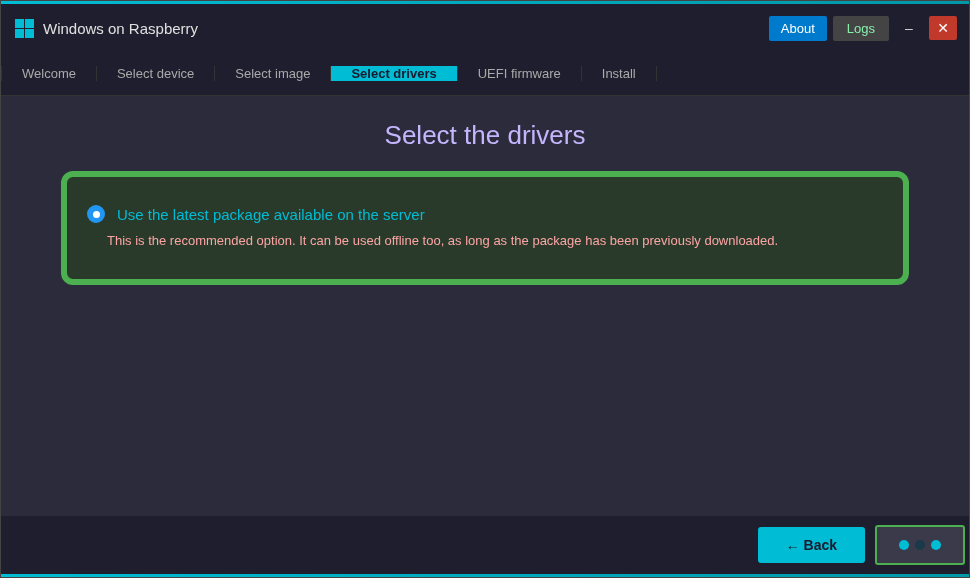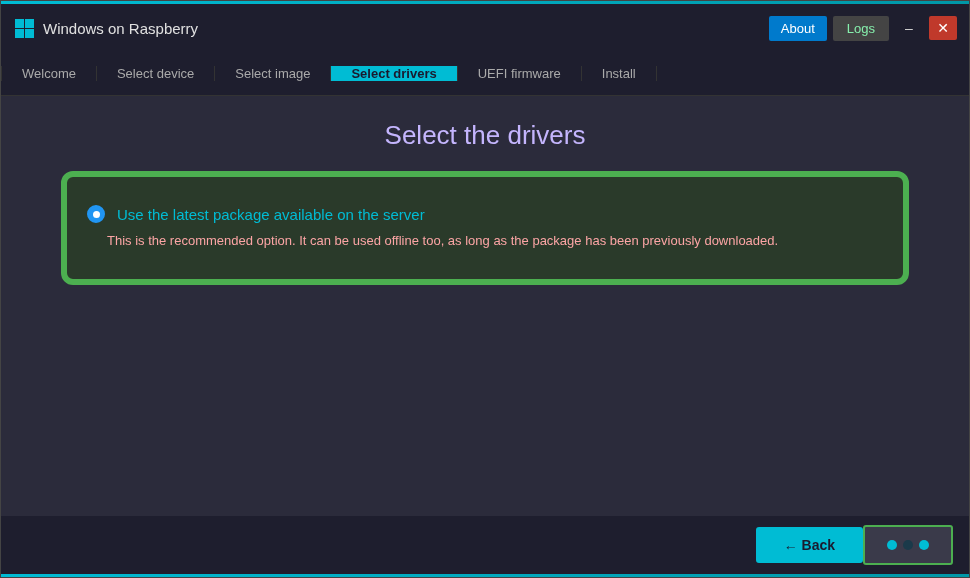--- a/index.html
+++ b/index.html
@@ -245,22 +245,23 @@
       margin-top: 6px;
     }
 
     
     .footer {
       background: #1e1e2e;
       height: 58px;
       display: flex;
       align-items: center;
       justify-content: flex-end;
-      padding: 0 16px;
-      flex-shrink: 0;
+      padding: 0 4px;
+      flex-shrink: 0;
+      gap: 10px;
     }
 
     .btn-back {
       background: #00bcd4;
       color: #1a1a2e;
       border: none;
       padding: 10px 28px;
       font-size: 14px;
       font-weight: 600;
       cursor: pointer;

